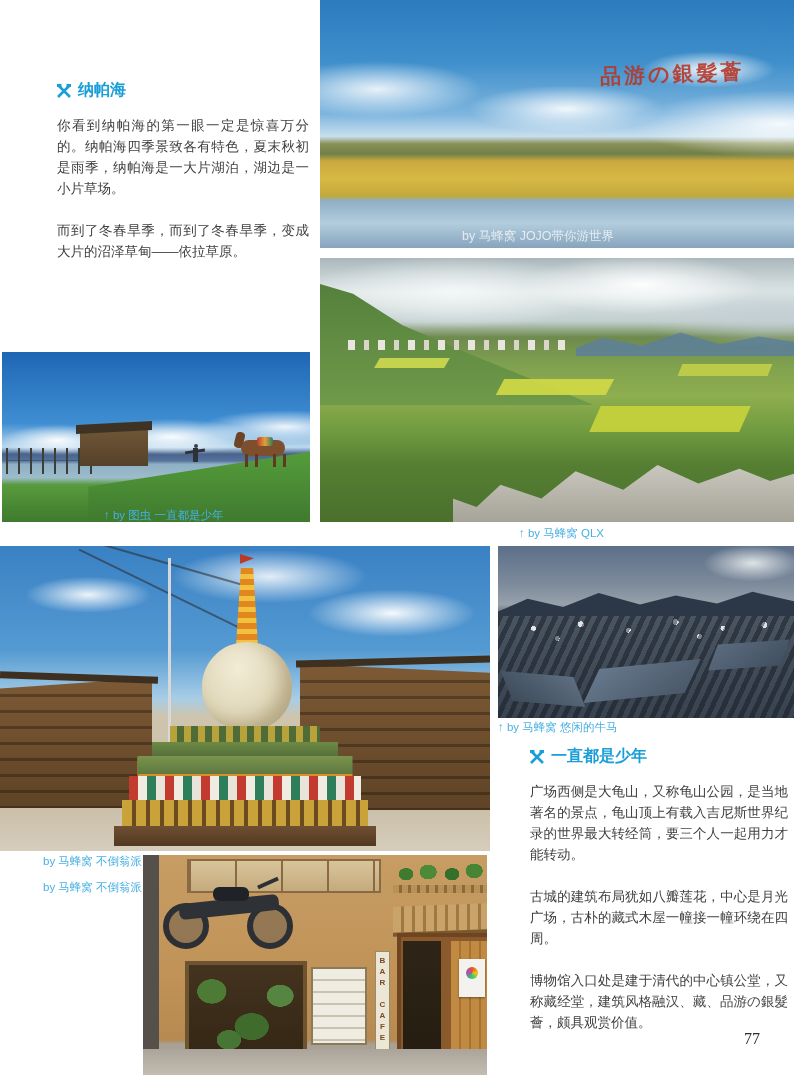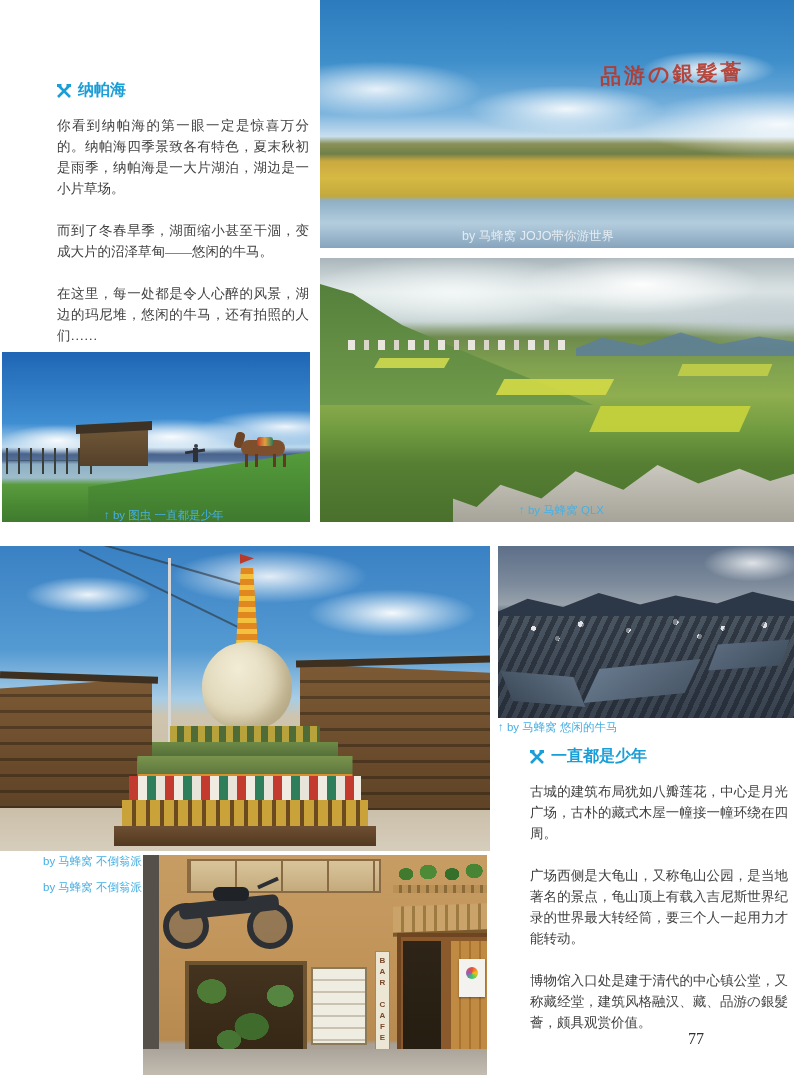--- a/index.html
+++ b/index.html
@@ -5,29 +5,29 @@
   html,body{margin:0;padding:0;background:#e9e9e9;}
   .page{position:relative;width:794px;height:1078px;background:#ffffff;overflow:hidden;
         font-family:"Liberation Sans",sans-serif;}
   
   .col{position:absolute;}
   .col-napa{left:57px;top:80px;width:252px;}
   .col-duke{left:530px;top:746px;width:258px;}
   .sec-head{display:flex;align-items:center;gap:7px;color:#1a9ed8;font-weight:bold;
             font-size:16px;margin:0 0 14px 0;text-align:right;}
   .sec-head svg{display:block;}
-  .para{color:#3f3f3f;font-size:13.5px;line-height:21px;margin:0 0 21px 0;text-align:justify;font-family:Liberation Serif, serif;}
+  .para{color:#3f3f3f;font-size:13.5px;line-height:21px;margin:0 0 21px 0;text-align:justify;}
   
   .cap{position:absolute;color:#47afe3;font-size:11.5px;white-space:nowrap;}
   .cap-grassland{left:104px;top:508px;}
-  .cap-valley{left:519px;top:503px;}
+  .cap-valley{left:519px;top:526px;}
   .cap-rooftops{left:498px;top:720px;}
   .cap-stupa{left:43px;top:854px;}
   .cap-cafe{left:43px;top:880px;}
-  .pagenum{position:absolute;left:688px;top:1030px;font-family:"Liberation Serif",serif;
+  .pagenum{position:absolute;left:744px;top:1030px;font-family:"Liberation Serif",serif;
            font-size:16px;color:#2f2f2f;}
   
   .photo{position:absolute;overflow:hidden;}
   
   .ph-lake{left:320px;top:0;width:474px;height:248px;background:
     radial-gradient(ellipse 95px 26px at 82% 28%, rgba(255,255,255,.95), transparent 70%),
     radial-gradient(ellipse 140px 34px at 52% 44%, rgba(255,255,255,.9), transparent 70%),
     radial-gradient(ellipse 150px 40px at 12% 36%, rgba(255,255,255,.85), transparent 70%),
     radial-gradient(ellipse 210px 48px at 97% 50%, rgba(255,255,255,.9), transparent 70%),
     linear-gradient(180deg,#2c7bbd 0%,#3f8fcb 25%,#7db5de 46%,#c8dfee 55%,
@@ -208,22 +208,21 @@
   <div class="col col-napa">
     <h2 class="sec-head">
       <svg width="14" height="14" viewBox="0 0 14 14">
         <path d="M1 1 L13 13 M13 1 L1 13" stroke="#1a9ed8" stroke-width="2.6" fill="none"></path>
         <rect x="0" y="0" width="4.5" height="3" fill="#1a9ed8"></rect>
         <rect x="9.5" y="0" width="4.5" height="3" fill="#1a9ed8"></rect>
       </svg>
       <span>纳帕海</span>
     </h2>
     <p class="para">你看到纳帕海的第一眼一定是惊喜万分的。纳帕海四季景致各有特色，夏末秋初是雨季，纳帕海是一大片湖泊，湖边是一小片草场。</p>
-    <p class="para">而到了冬春旱季，湖面缩小甚至干涸，变成大片的沼泽草甸——悠闲的牛马。</p>
-    <p class="para">在这里，每一处都是令人心醉的风景，湖边的玛尼堆，悠闲的牛马，还有拍照的人们……</p>
+    <p class="para">而到了冬春旱季，而到了冬春旱季，变成大片的沼泽草甸——依拉草原。</p>
   </div>
 
   <div class="photo ph-lake">
     <div class="wm-red">品游の銀髮薈</div>
     <div class="wm-white">by 马蜂窝 JOJO带你游世界</div>
   </div>
 
   <div class="photo ph-valley">
     <div class="valley-mtn"></div>
     <div class="valley-ridge"></div>
@@ -318,20 +317,20 @@
 
   <div class="col col-duke">
     <h2 class="sec-head">
       <svg width="14" height="14" viewBox="0 0 14 14">
         <path d="M1 1 L13 13 M13 1 L1 13" stroke="#1a9ed8" stroke-width="2.6" fill="none"></path>
         <rect x="0" y="0" width="4.5" height="3" fill="#1a9ed8"></rect>
         <rect x="9.5" y="0" width="4.5" height="3" fill="#1a9ed8"></rect>
       </svg>
       <span>一直都是少年</span>
     </h2>
+    <p class="para">广场西侧是大龟山，又称龟山公园，是当地著名的景点，龟山顶上有载入吉尼斯世界纪录的世界最大转经筒，要三个人一起用力才能转动。</p>
     <p class="para">古城的建筑布局犹如八瓣莲花，中心是月光广场，古朴的藏式木屋一幢接一幢环绕在四周。</p>
-    <p class="para">广场西侧是大龟山，又称龟山公园，是当地著名的景点，龟山顶上有载入吉尼斯世界纪录的世界最大转经筒，要三个人一起用力才能转动。</p>
     <p class="para">博物馆入口处是建于清代的中心镇公堂，又称藏经堂，建筑风格融汉、藏、品游の銀髮薈，颇具观赏价值。</p>
   </div>
 
   <div class="pagenum">77</div>
 
 </div>
 
 </body></html>

